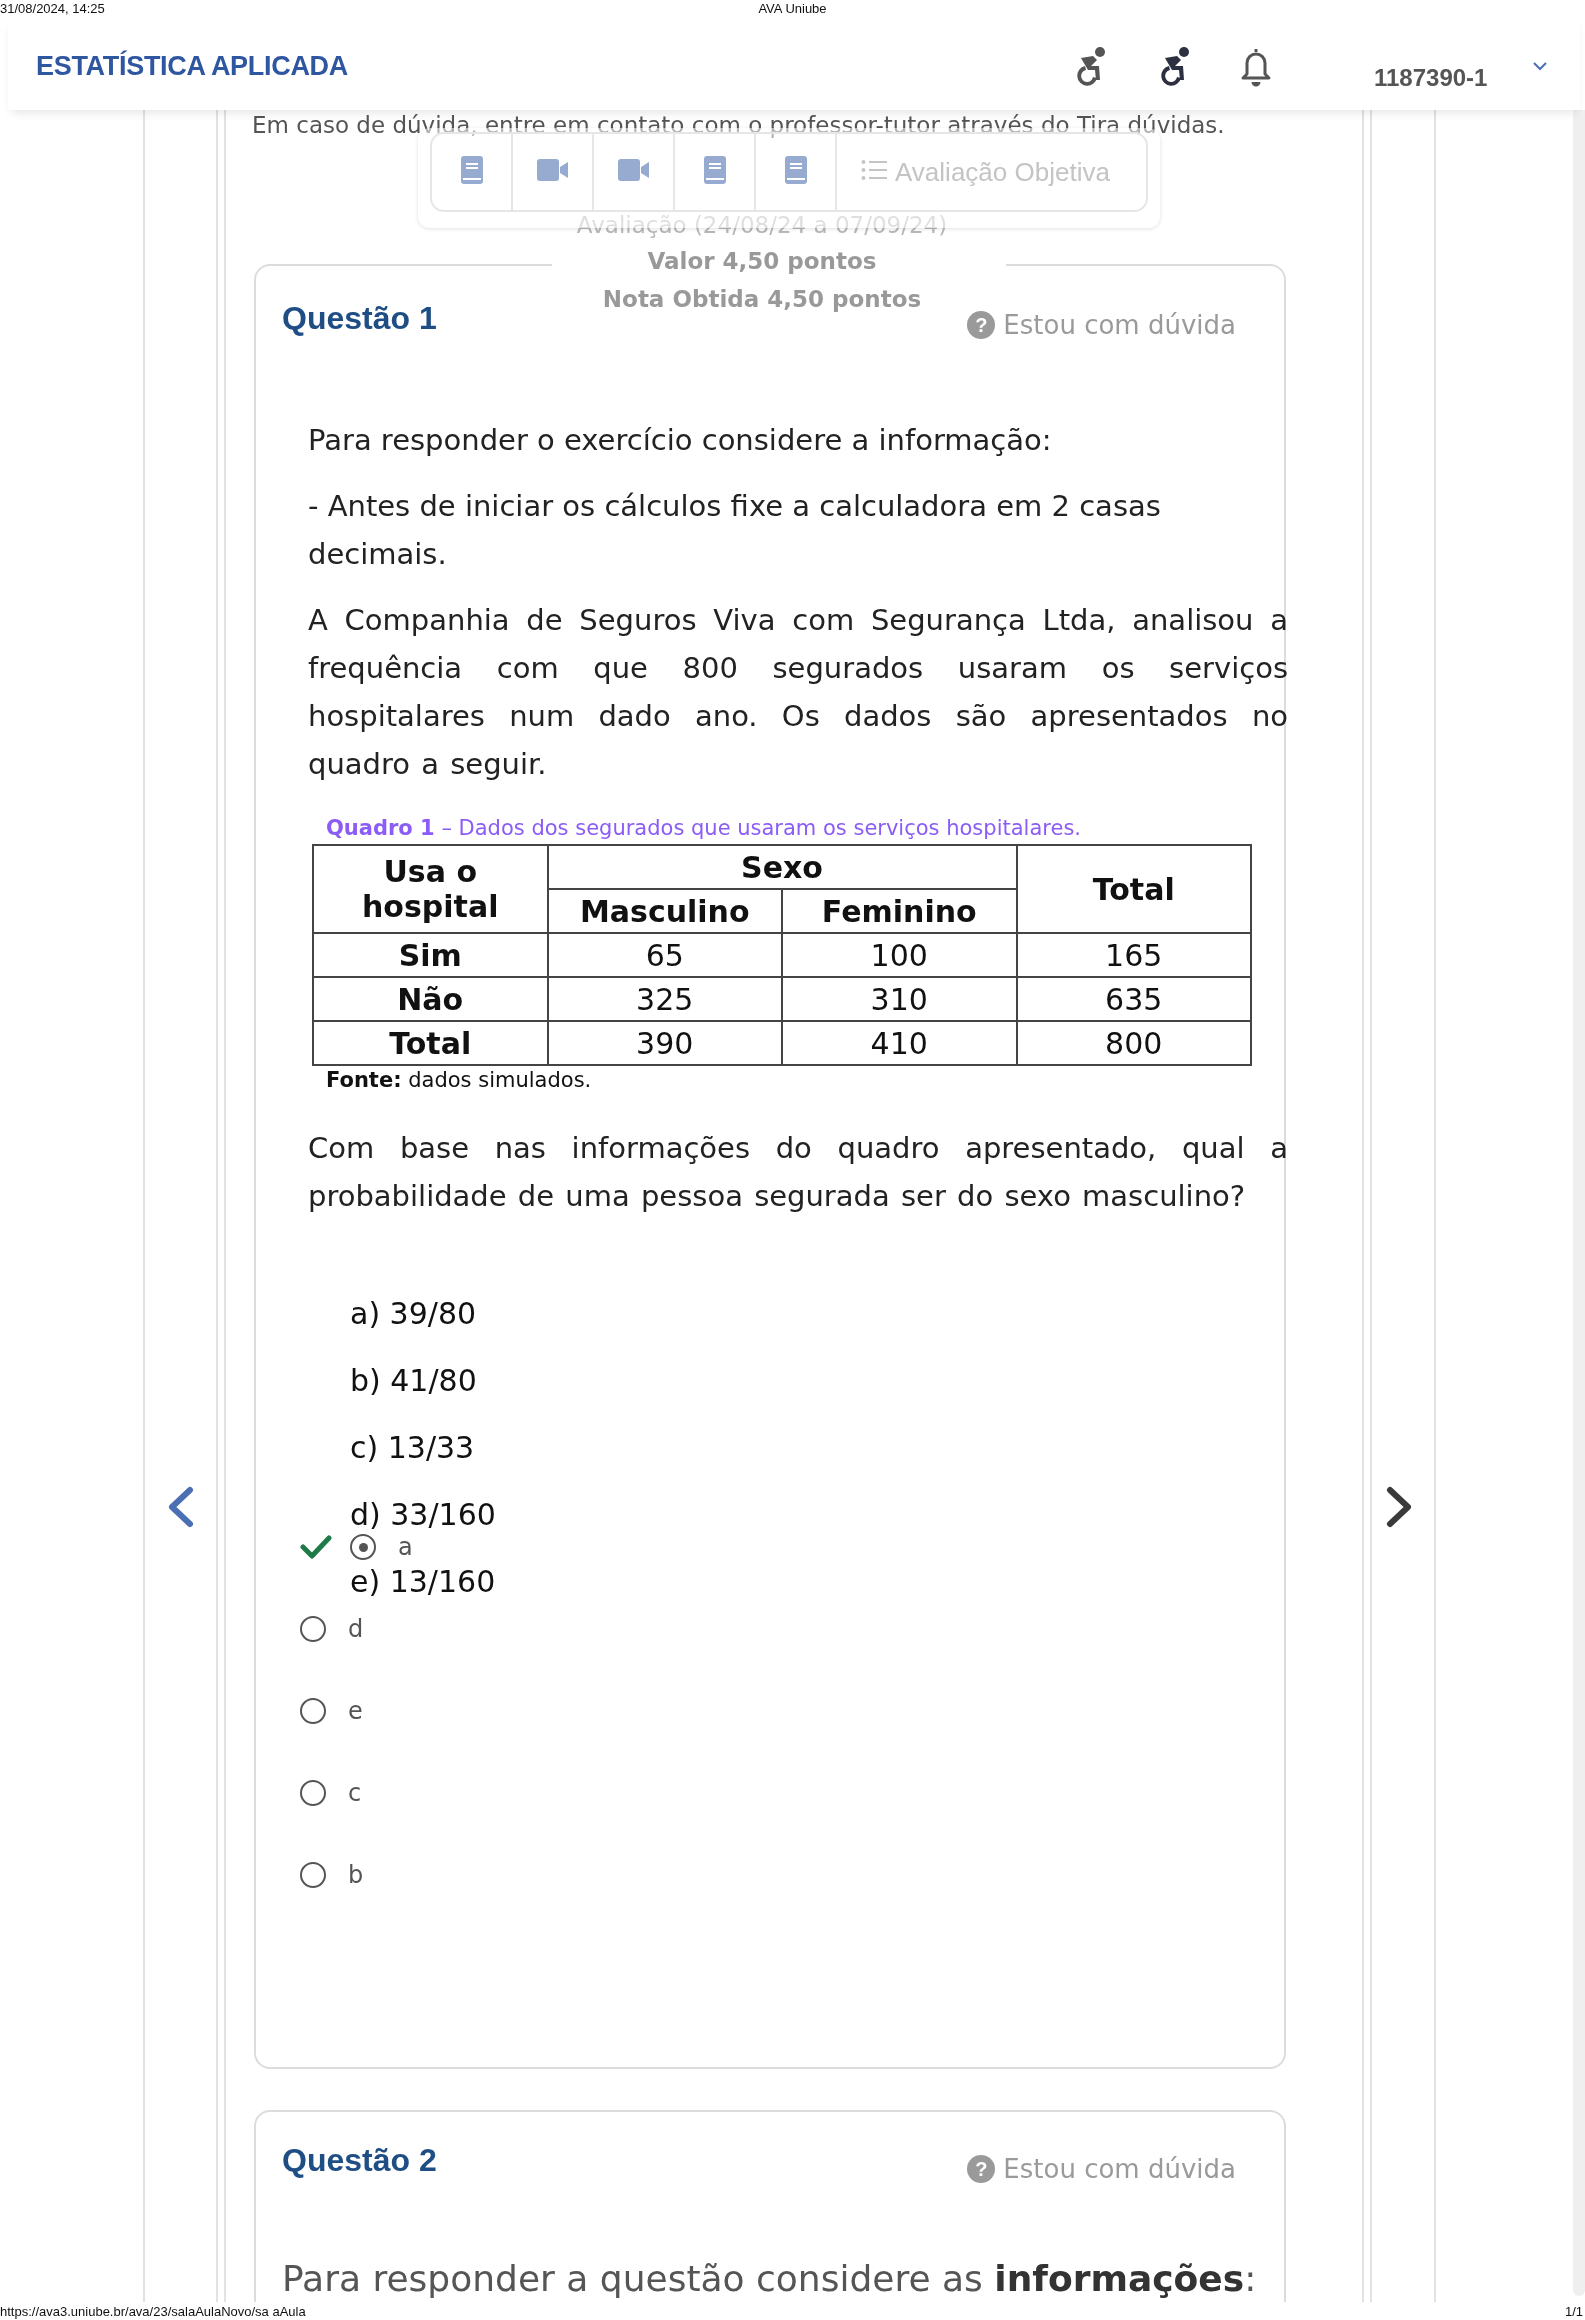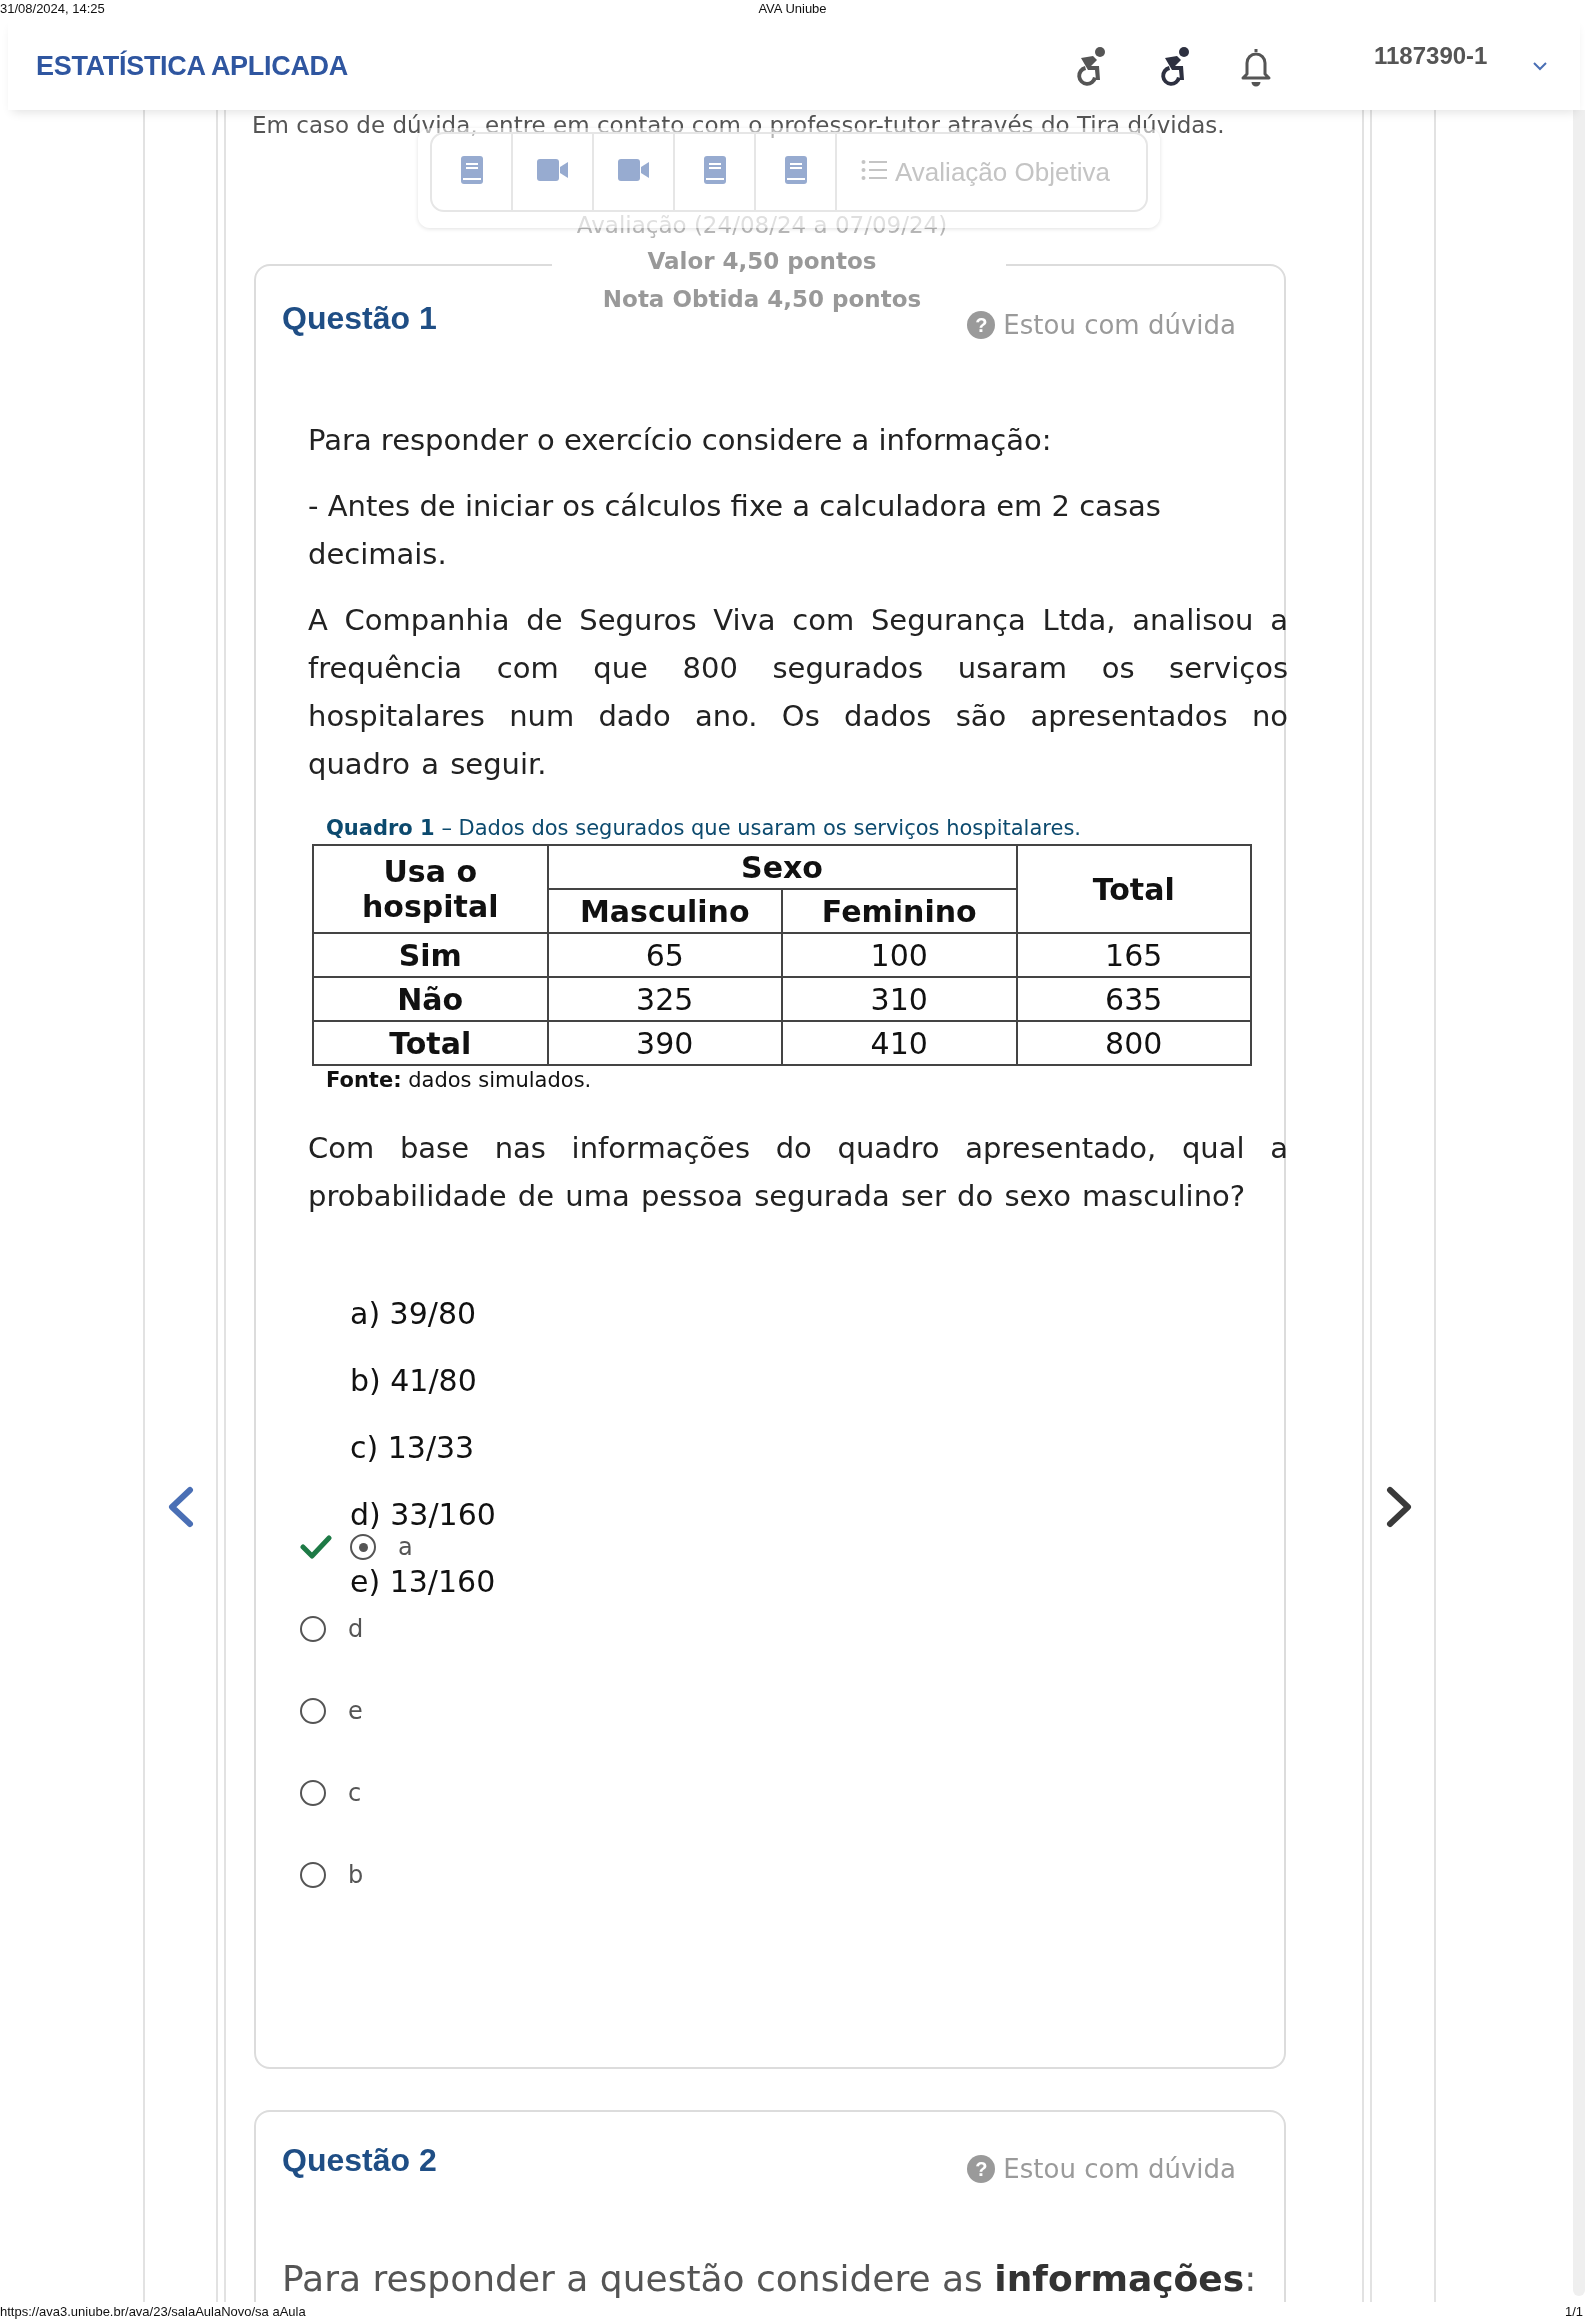--- a/index.html
+++ b/index.html
@@ -14,21 +14,21 @@
   .print-ftr .url { position: absolute; left: 0; top: 2px; }
   .print-ftr .pg { position: absolute; right: 2px; top: 2px; }
 
   
   .appbar { position: absolute; top: 18px; left: 8px; width: 1572px; height: 92px; background: #fff; box-shadow: 0 6px 10px -4px rgba(0,0,0,0.12); z-index: 10; }
   .app-title { position: absolute; left: 28px; top: 33px; font-size: 27px; font-weight: bold; color: #2f56a0; letter-spacing: -0.3px; }
   .acc-icon { position: absolute; top: 26px; width: 40px; height: 44px; }
   .acc1 { left: 1063px; color: #555; }
   .acc2 { left: 1147px; color: #2d3040; }
   .bell { position: absolute; left: 1228px; top: 26px; width: 40px; height: 44px; }
-  .user-id { position: absolute; left: 1366px; top: 24px; font-size: 24px; font-weight: bold; color: #555; }
+  .user-id { position: absolute; left: 1366px; top: 46px; font-size: 24px; font-weight: bold; color: #555; }
   .user-chev { position: absolute; left: 1522px; top: 38px; width: 20px; height: 20px; }
 
   
   .vline { position: absolute; top: 110px; bottom: 18px; width: 2px; background: #e2e2e2; }
   .scroll-strip { position: absolute; top: 110px; right: 0; width: 12px; bottom: 24px; background: #efefef; border-radius: 0 0 6px 6px; }
 
   
   .notice { position: absolute; left: 252px; top: 104px; width: 990px; font-size: 24px; color: #555; line-height: 42px; font-family: "DejaVu Sans", sans-serif; font-size: 23px; }
 
   
@@ -52,21 +52,21 @@
   .q-doubt .qmark { width: 28px; height: 28px; border-radius: 50%; background: #9a9a9a; color: #fff; font-size: 20px; font-weight: bold; display:flex; align-items:center; justify-content:center; font-family: "Liberation Sans", sans-serif; }
 
   .legend-gap { position: absolute; left: 320px; top: -4px; width: 430px; height: 8px; background: #fff; }
 
   .qbody { position: absolute; left: 52px; width: 980px; font-family: "DejaVu Sans", sans-serif; color: #222; font-size: 29px; line-height: 48px; }
   .qbody p { margin-bottom: 18px; }
   .justify { text-align: justify; text-align-last: left; word-spacing: 2px; }
 
   
   .tbl-wrap { position: absolute; left: 56px; top: 550px; width: 960px; font-family: "DejaVu Sans", sans-serif; }
-  .tbl-caption { font-size: 21px; color: #0c4a6e; margin-left: 14px; margin-bottom: 4px; }
+  .tbl-caption { font-size: 21px; color: #8b5cf6; margin-left: 14px; margin-bottom: 4px; }
   .tbl-caption b { font-weight: bold; }
   table.quadro { border-collapse: collapse; width: 940px; font-size: 30px; color: #111; }
   table.quadro td, table.quadro th { border: 2px solid #444; text-align: center; height: 44px; padding: 0; }
   table.quadro th { font-weight: bold; }
   .tbl-source { font-size: 21px; color: #111; margin-left: 14px; margin-top: 2px; }
 
   
   .opts { position: absolute; left: 94px; top: 1030px; font-family: "DejaVu Sans", sans-serif; font-size: 30px; color: #111; }
   .opts div { height: 67px; }
 

